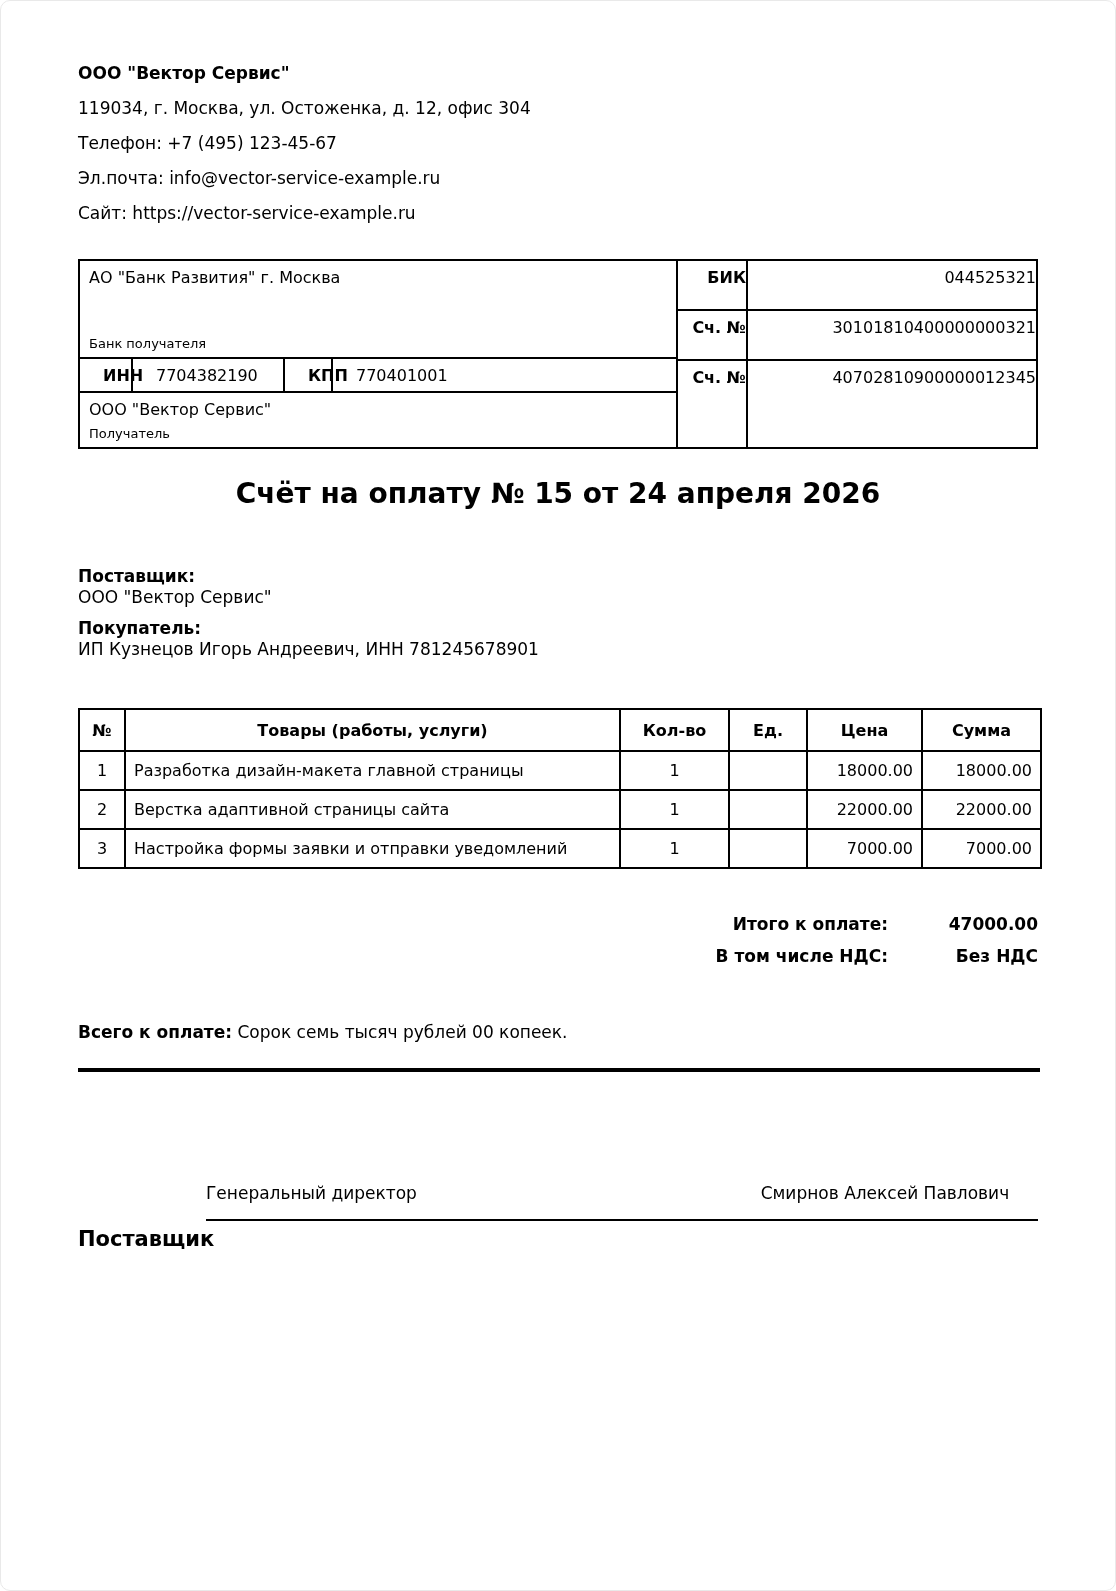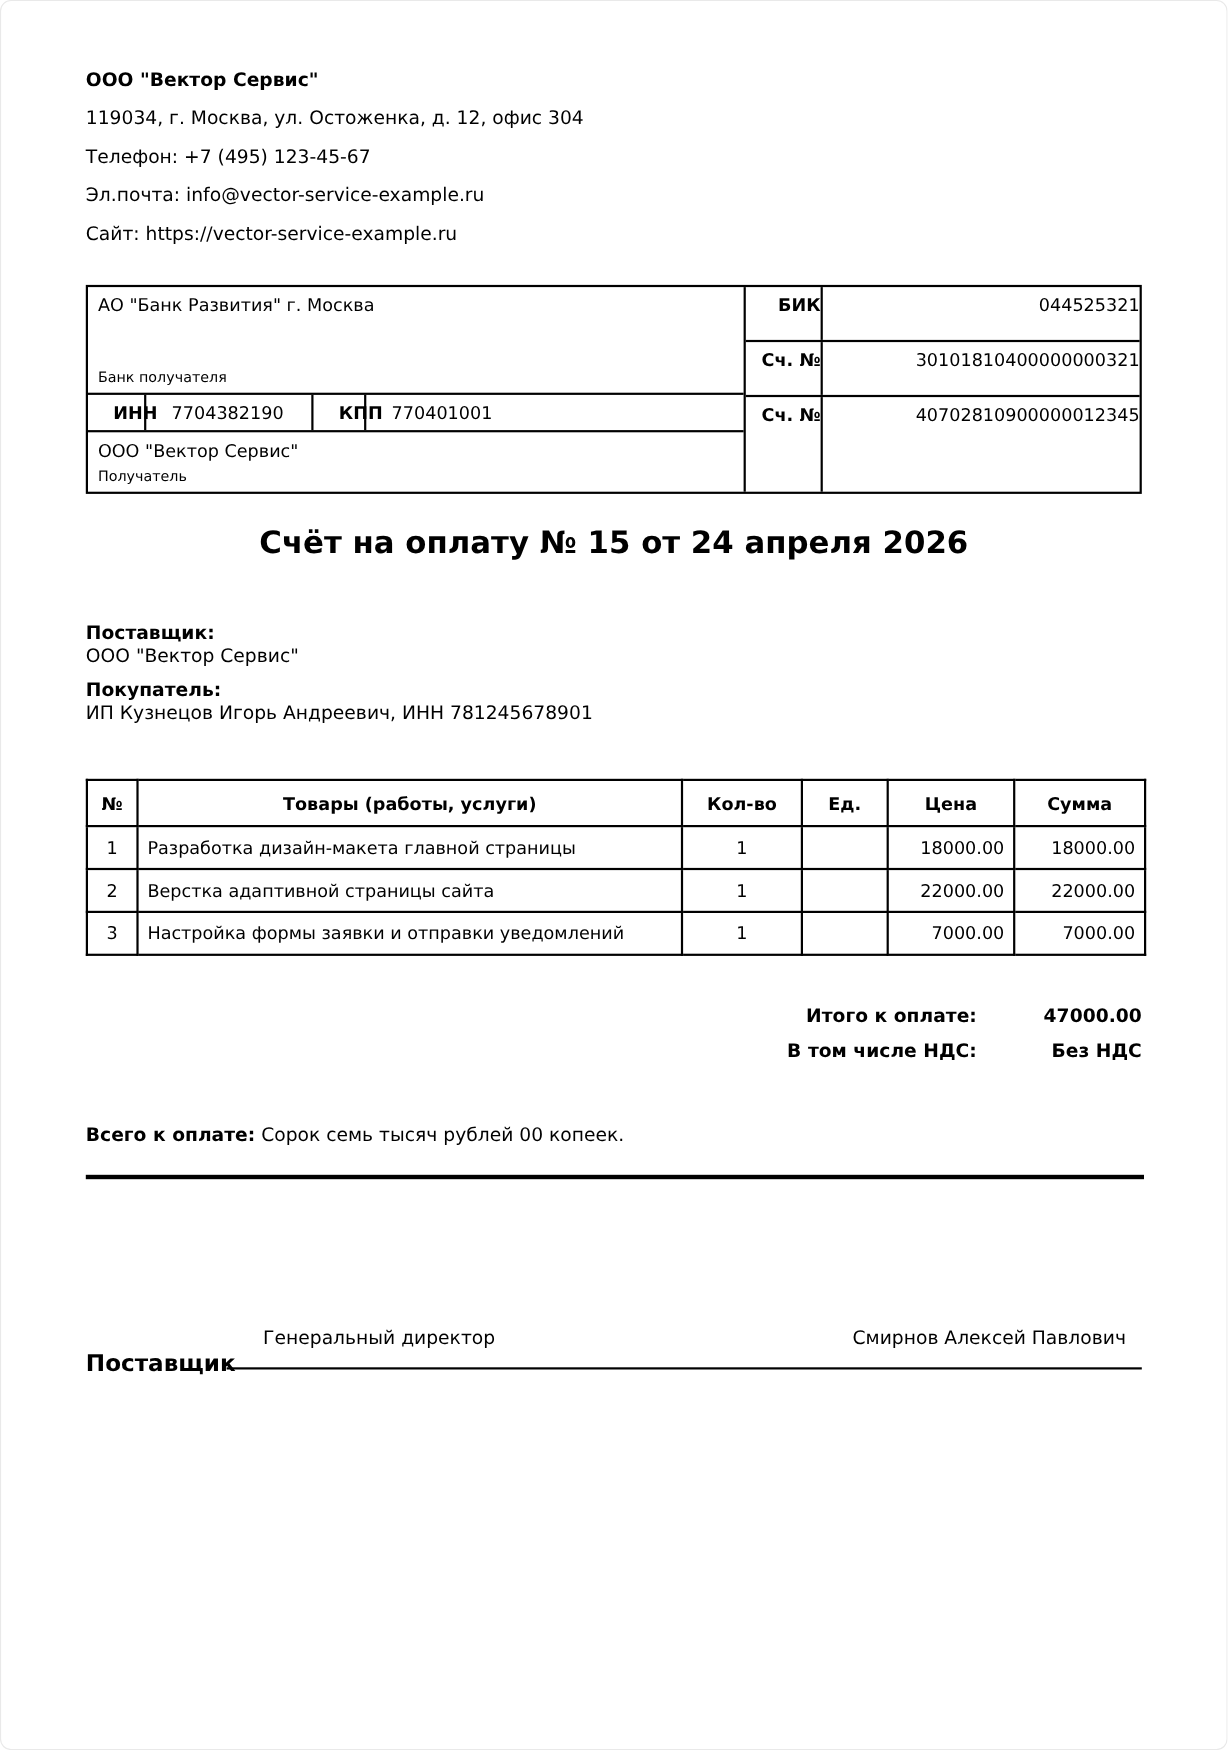--- a/index.html
+++ b/index.html
@@ -64,21 +64,21 @@
   .amount-words-label { font-weight:bold; }
 
   
   .divider { margin-top:25px; height:4px; background:#000; width:962px; }
 
   
   .sig-block { display:flex; margin-top:111px; }
   .sig-supplier-label { width:128px; font-weight:bold; font-size:21px; margin-top:44px; }
   .sig-area { flex:1; }
   .sig-top { display:flex; padding-bottom:16px; border-bottom:2px solid #000; }
-  .sig-top-cell { flex:1; text-align:center; font-size:17px; line-height:20px;margin-top:24px; }
+  .sig-top-cell { flex:1; font-size:17px; line-height:20px; }
   .sig-captions { display:flex; margin-top:7px; }
   .sig-caption { flex:1; text-align:center; font-size:13px; }
 </style>
 </head>
 <body>
 
 <div class="page">
 
   <div>
     <div class="company-name">ООО "Вектор Сервис"</div>

